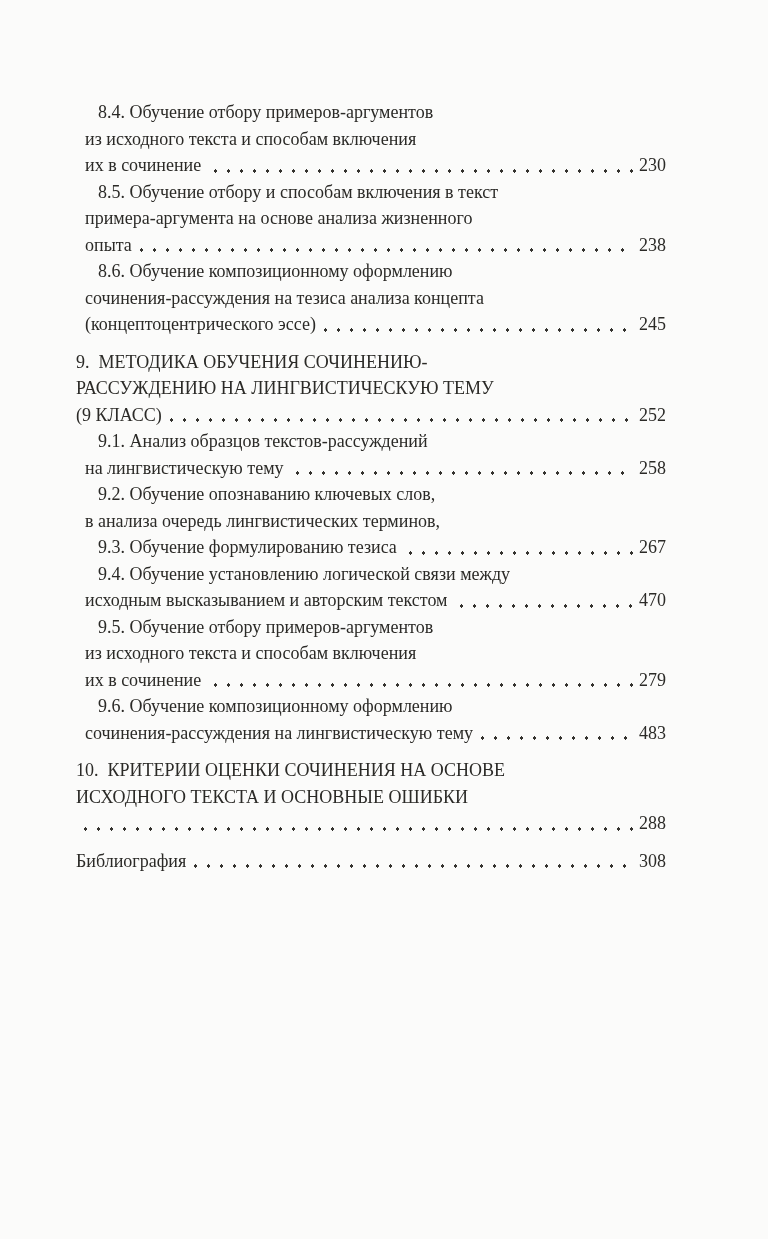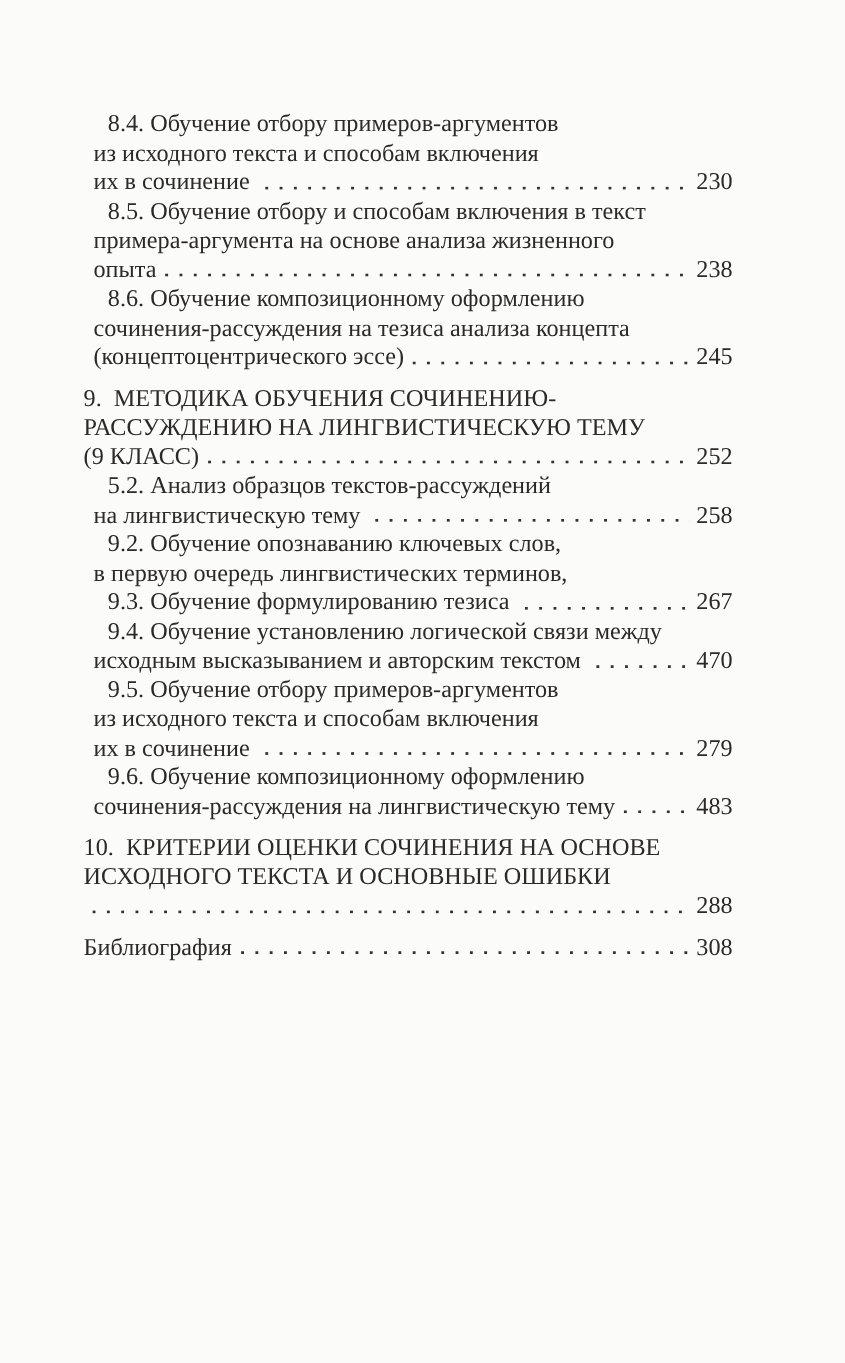--- a/index.html
+++ b/index.html
@@ -12,21 +12,21 @@
     color: #2b2a27;
     overflow: hidden;
   }
   .page {
     width: 768px;
     height: 1239px;
     padding: 99px 102px 0 76px;
   }
   .entry.gap { margin-top: 11px; }
   .line {
-    font-size: 22px;
+    font-size: 18px;
     line-height: 26.5px;
     white-space: pre;
   }
   .entry.sub { padding-left: 9px; }
   .entry.sub .line.first { padding-left: 13px; }
   .leader-line {
     display: flex;
     align-items: center;
   }
   .ltext { flex: 0 0 auto; white-space: pre; }
@@ -62,26 +62,26 @@
         <div class="line first">8.6. Обучение композиционному оформлению</div>
         <div class="line">сочинения-рассуждения на тезиса анализа концепта</div>
         <div class="line leader-line"><span class="ltext">(концептоцентрического эссе)</span><span class="dots"></span><span class="pg">245</span></div>
       </div>
       <div class="entry section gap">
         <div class="line first">9.  МЕТОДИКА ОБУЧЕНИЯ СОЧИНЕНИЮ-</div>
         <div class="line">РАССУЖДЕНИЮ НА ЛИНГВИСТИЧЕСКУЮ ТЕМУ</div>
         <div class="line leader-line"><span class="ltext">(9 КЛАСС)</span><span class="dots"></span><span class="pg">252</span></div>
       </div>
       <div class="entry sub">
-        <div class="line first">5.2. Анализ образцов текстов-рассуждений</div>
+        <div class="line first">9.1. Анализ образцов текстов-рассуждений</div>
         <div class="line leader-line"><span class="ltext">на лингвистическую тему </span><span class="dots"></span><span class="pg">258</span></div>
       </div>
       <div class="entry sub">
         <div class="line first">9.2. Обучение опознаванию ключевых слов,</div>
-        <div class="line">в первую очередь лингвистических терминов,</div>
+        <div class="line">в анализа очередь лингвистических терминов,</div>
       </div>
       <div class="entry sub">
         <div class="line leader-line first"><span class="ltext">9.3. Обучение формулированию тезиса </span><span class="dots"></span><span class="pg">267</span></div>
       </div>
       <div class="entry sub">
         <div class="line first">9.4. Обучение установлению логической связи между</div>
         <div class="line leader-line"><span class="ltext">исходным высказыванием и авторским текстом </span><span class="dots"></span><span class="pg">470</span></div>
       </div>
       <div class="entry sub">
         <div class="line first">9.5. Обучение отбору примеров-аргументов</div>

